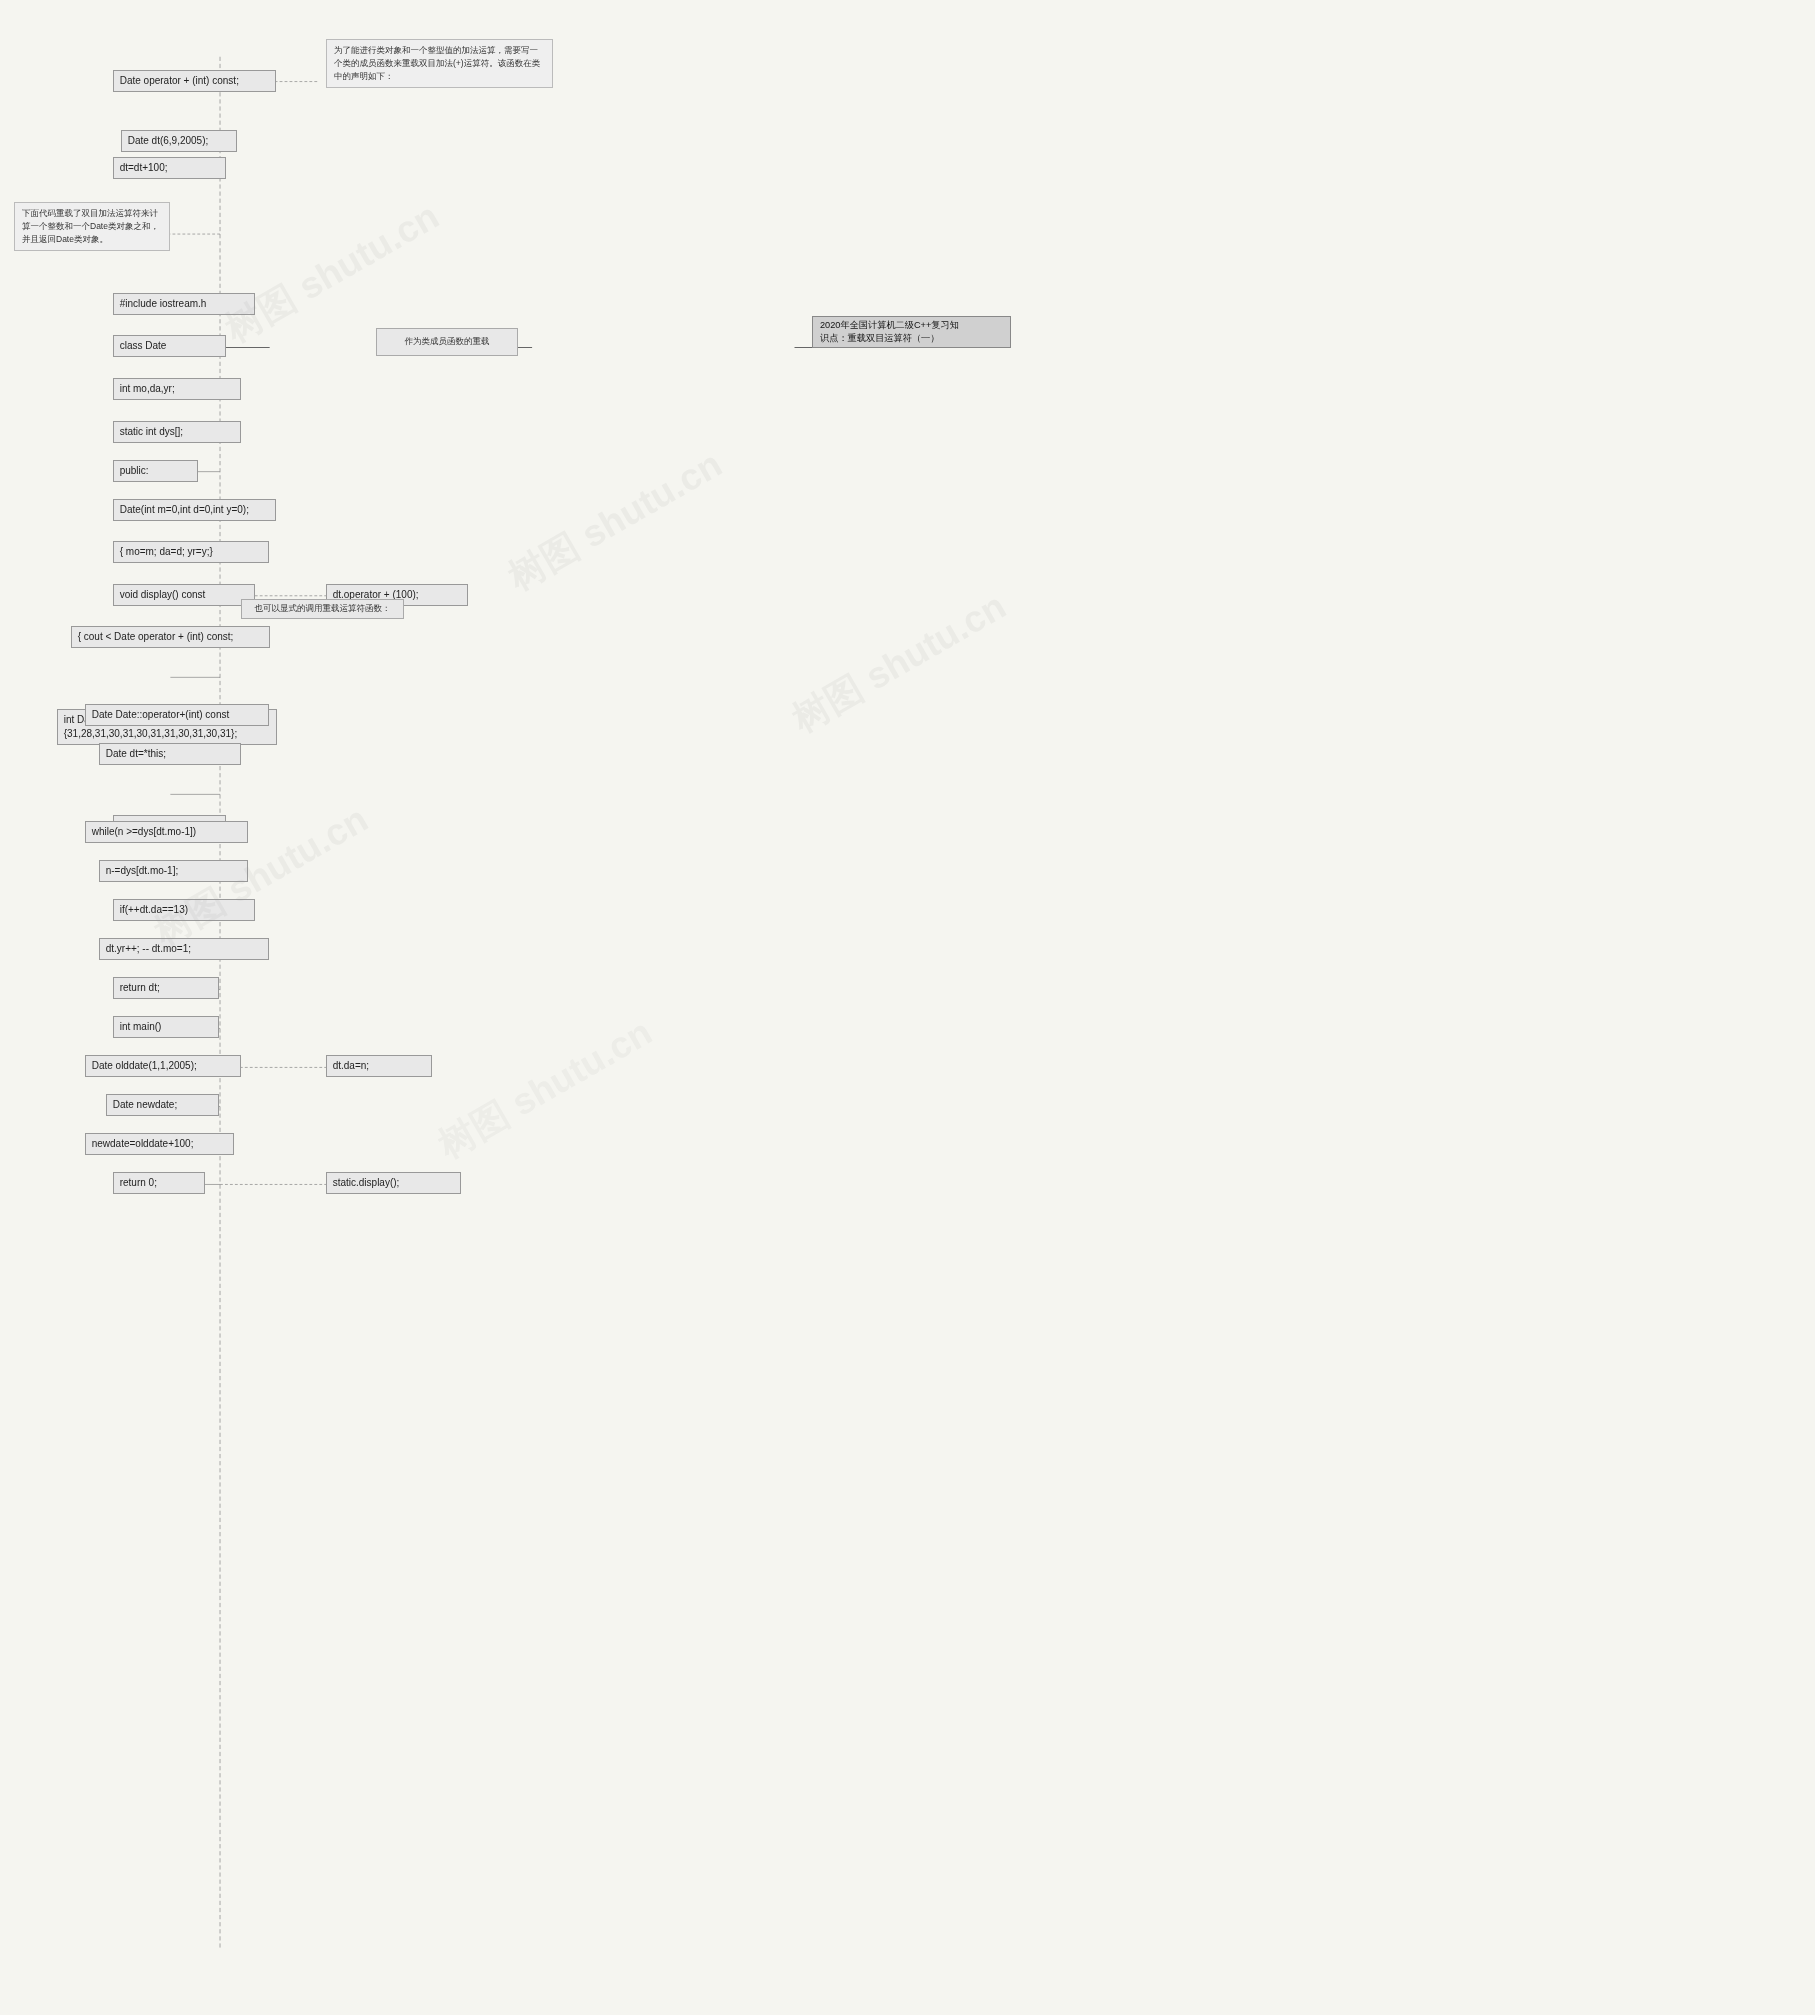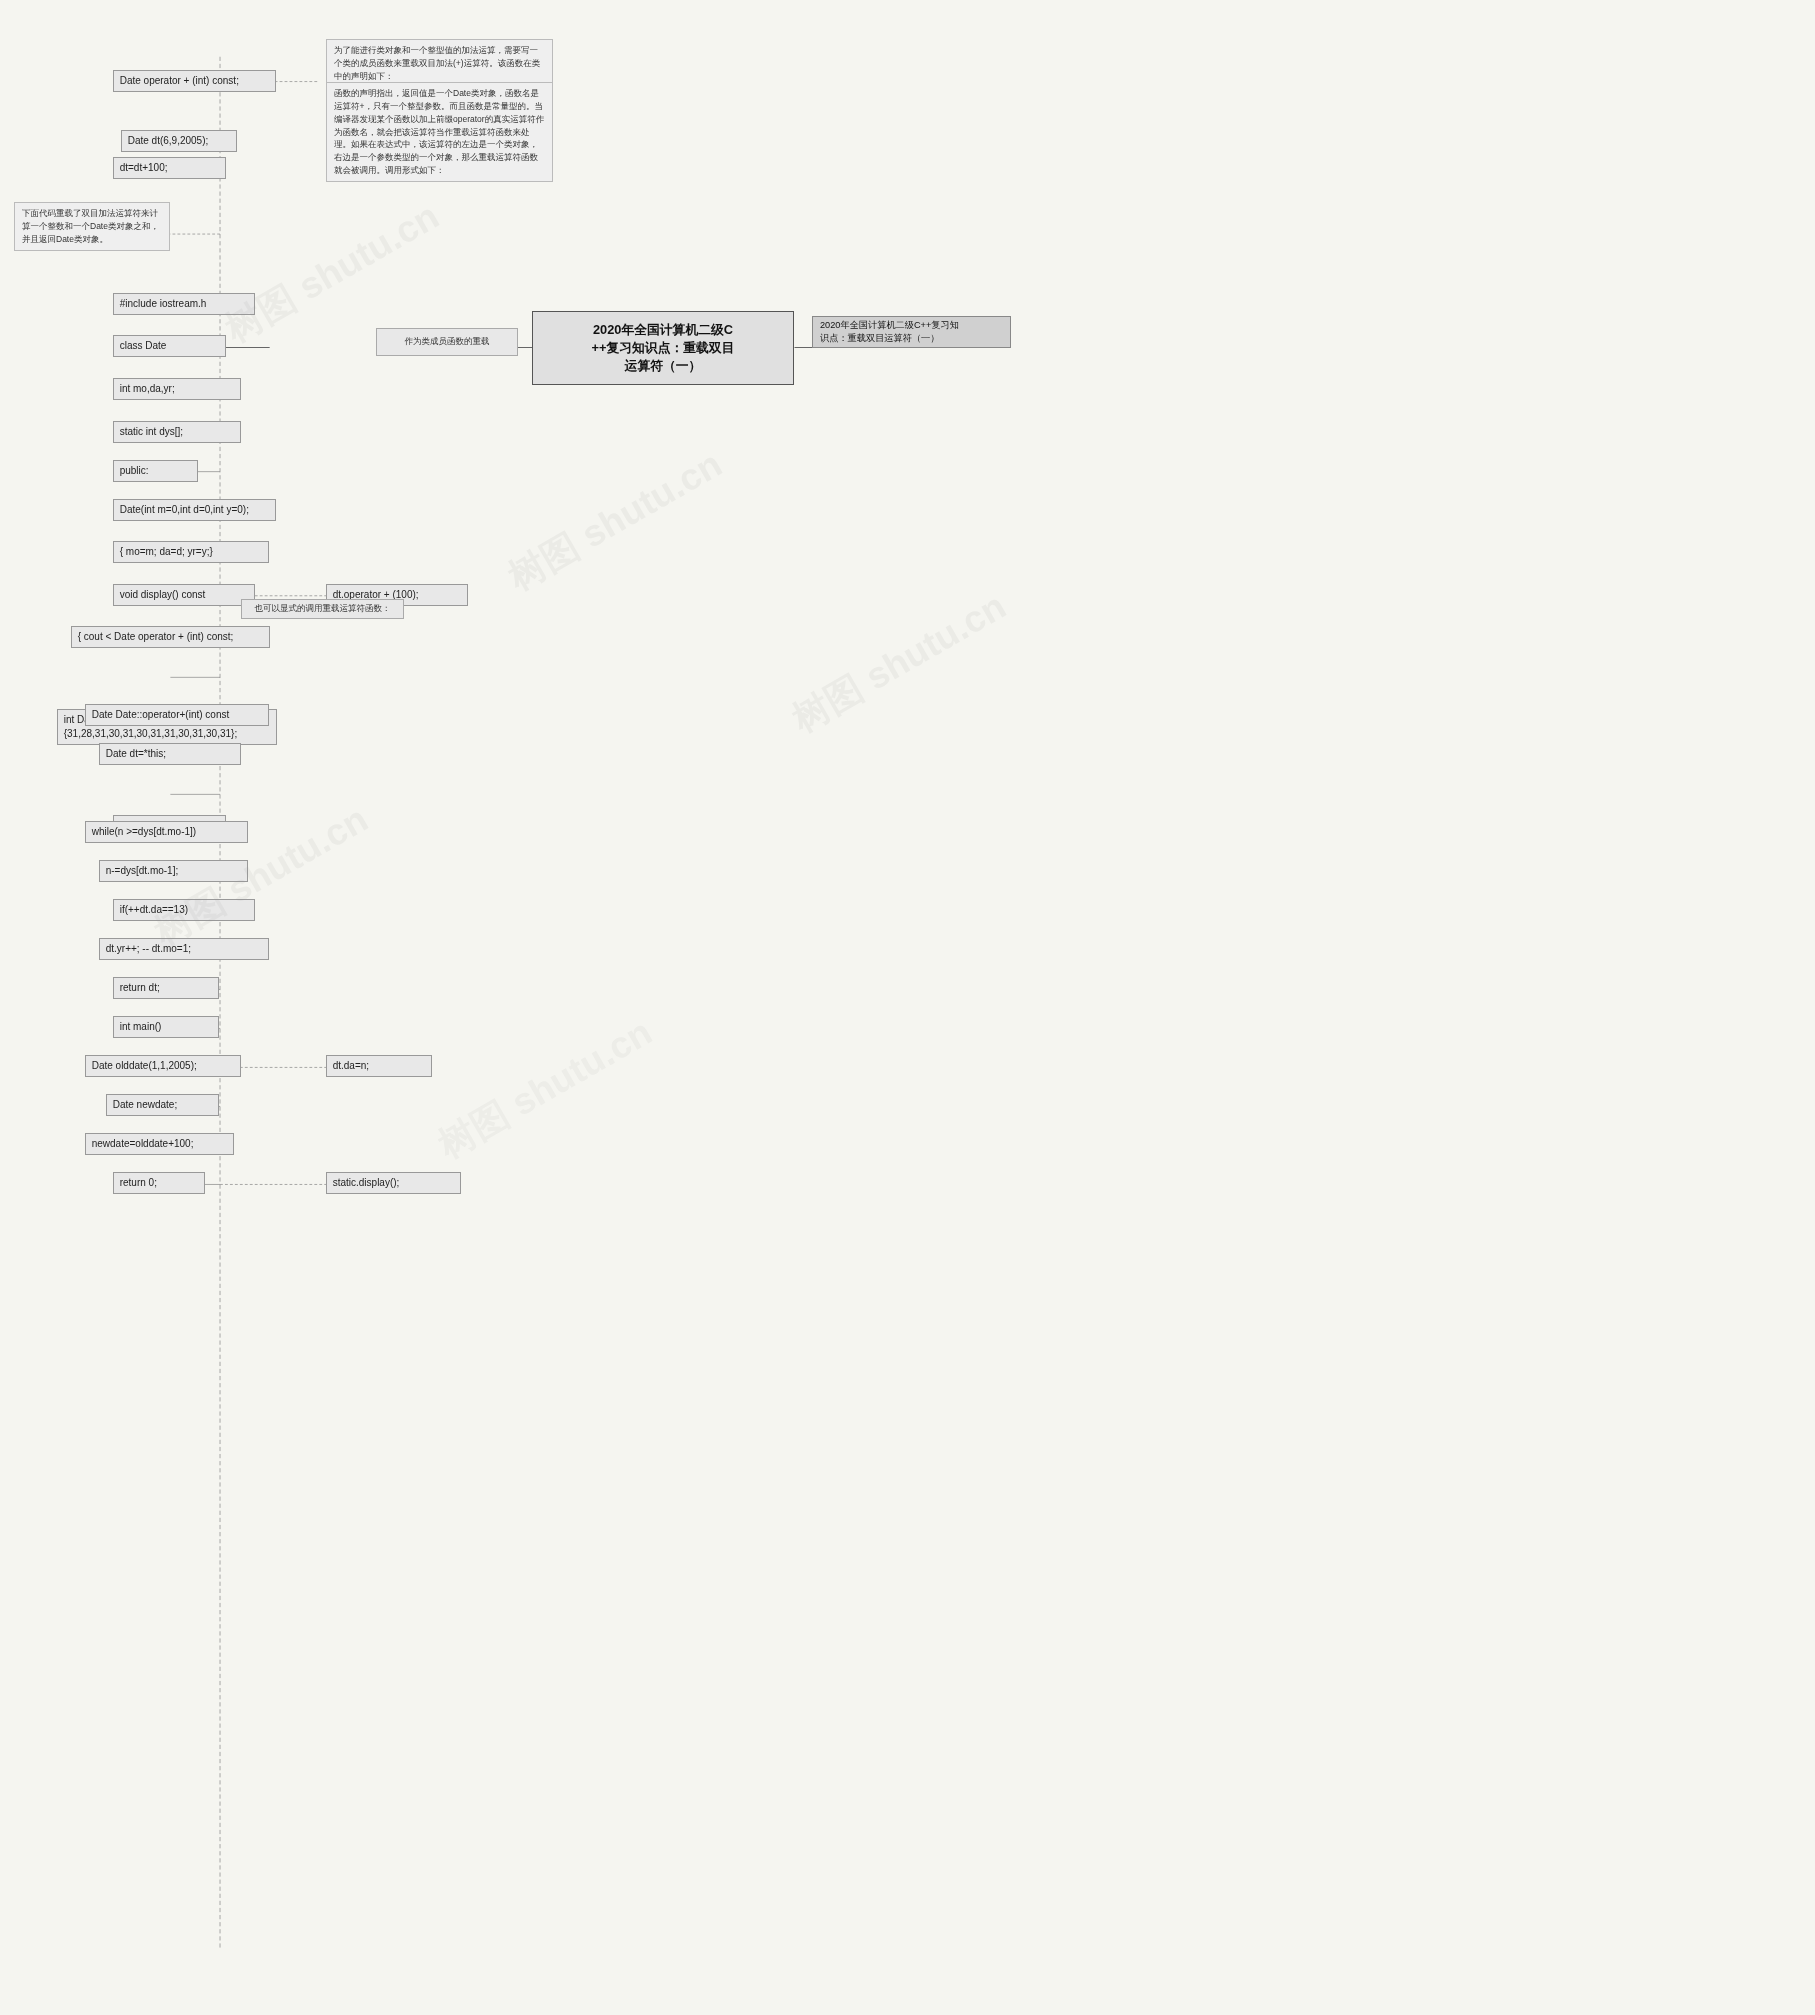--- a/index.html
+++ b/index.html
@@ -165,23 +165,20 @@
   </svg>
 
   <div class="node-comment" style="left:326px; top:39px; width:227px;">
     <span>为了能进行类对象和一个整型值的加法运算，需要写一个类的成员函数来重载双目加法(+)运算符。该函数在类中的声明如下：</span>
   </div>
 
   <div class="node" style="left:113px; top:70px; width:163px;">
     <span>Date operator + (int) const;</span>
   </div>
 
-  <div class="node-comment" style="left:326px; top:82px; width:227px;">
-    <span>函数的声明指出，返回值是一个Date类对象，函数名是运算符+，只有一个整型参数。而且函数是常量型的。当编译器发现某个函数以加上前缀operator的真实运算符作为函数名，就会把该运算符当作重载运算符函数来处理。如果在表达式中，该运算符的左边是一个类对象，右边是一个参数类型的一个对象，那么重载运算符函数就会被调用。调用形式如下：</span>
-  </div>
 
   <div class="node" style="left:113px; top:130px; width:116px;margin-left:8px;">
     <span>Date dt(6,9,2005);</span>
   </div>
 
   <div class="node" style="left:113px; top:157px; width:113px;">
     <span>dt=dt+100;</span>
   </div>
 
   <div class="node-comment" style="left:14px; top:202px; width:156px;">
@@ -289,25 +286,20 @@
   </div>
 
   <div class="node" style="left:113px; top:1172px; width:92px;">
     <span>return 0;</span>
   </div>
 
   <div class="node" style="left:326px; top:1172px; width:135px;">
     <span>static.display();</span>
   </div>
 
-  <div class="node-center" style="left:532px; top:311px; width:262px; height:74px; display:flex; align-items:center; justify-content:center;">
-    <span style="white-space:pre-line; text-align:center;">2020年全国计算机二级C
-++复习知识点：重载双目
-运算符（一）</span>
-  </div>
 
   <div class="node-label" style="left:376px; top:328px; width:142px; padding:7px 14px; text-align:center;">
     <span>作为类成员函数的重载</span>
   </div>
 
   <div class="node-right" style="left:812px; top:316px; width:199px;">
     <span style="white-space:pre-line;">2020年全国计算机二级C++复习知
 识点：重载双目运算符（一）</span>
   </div>
 

